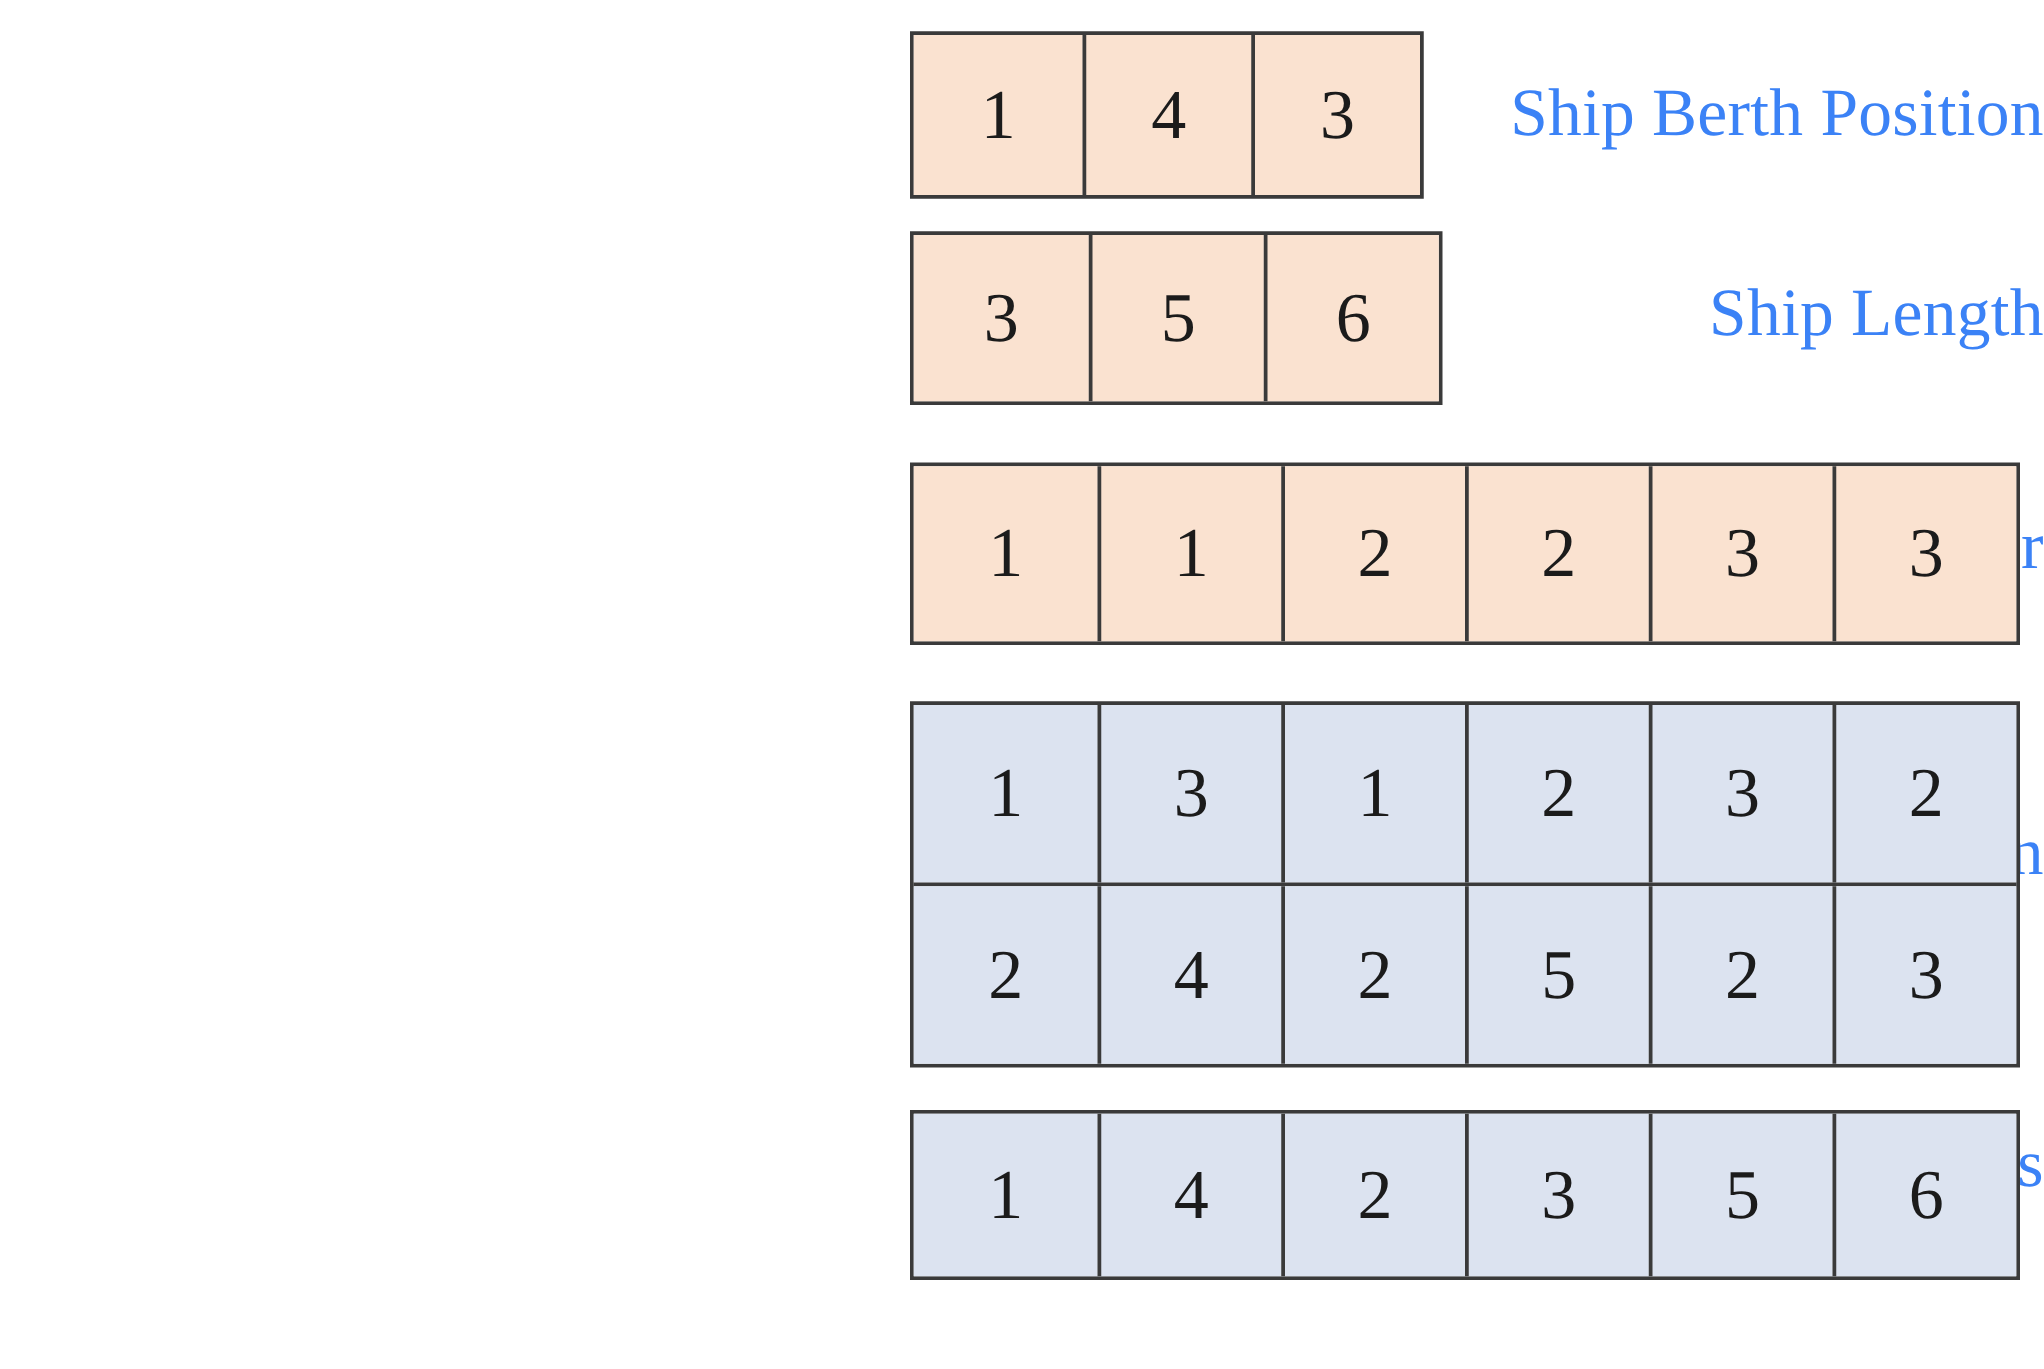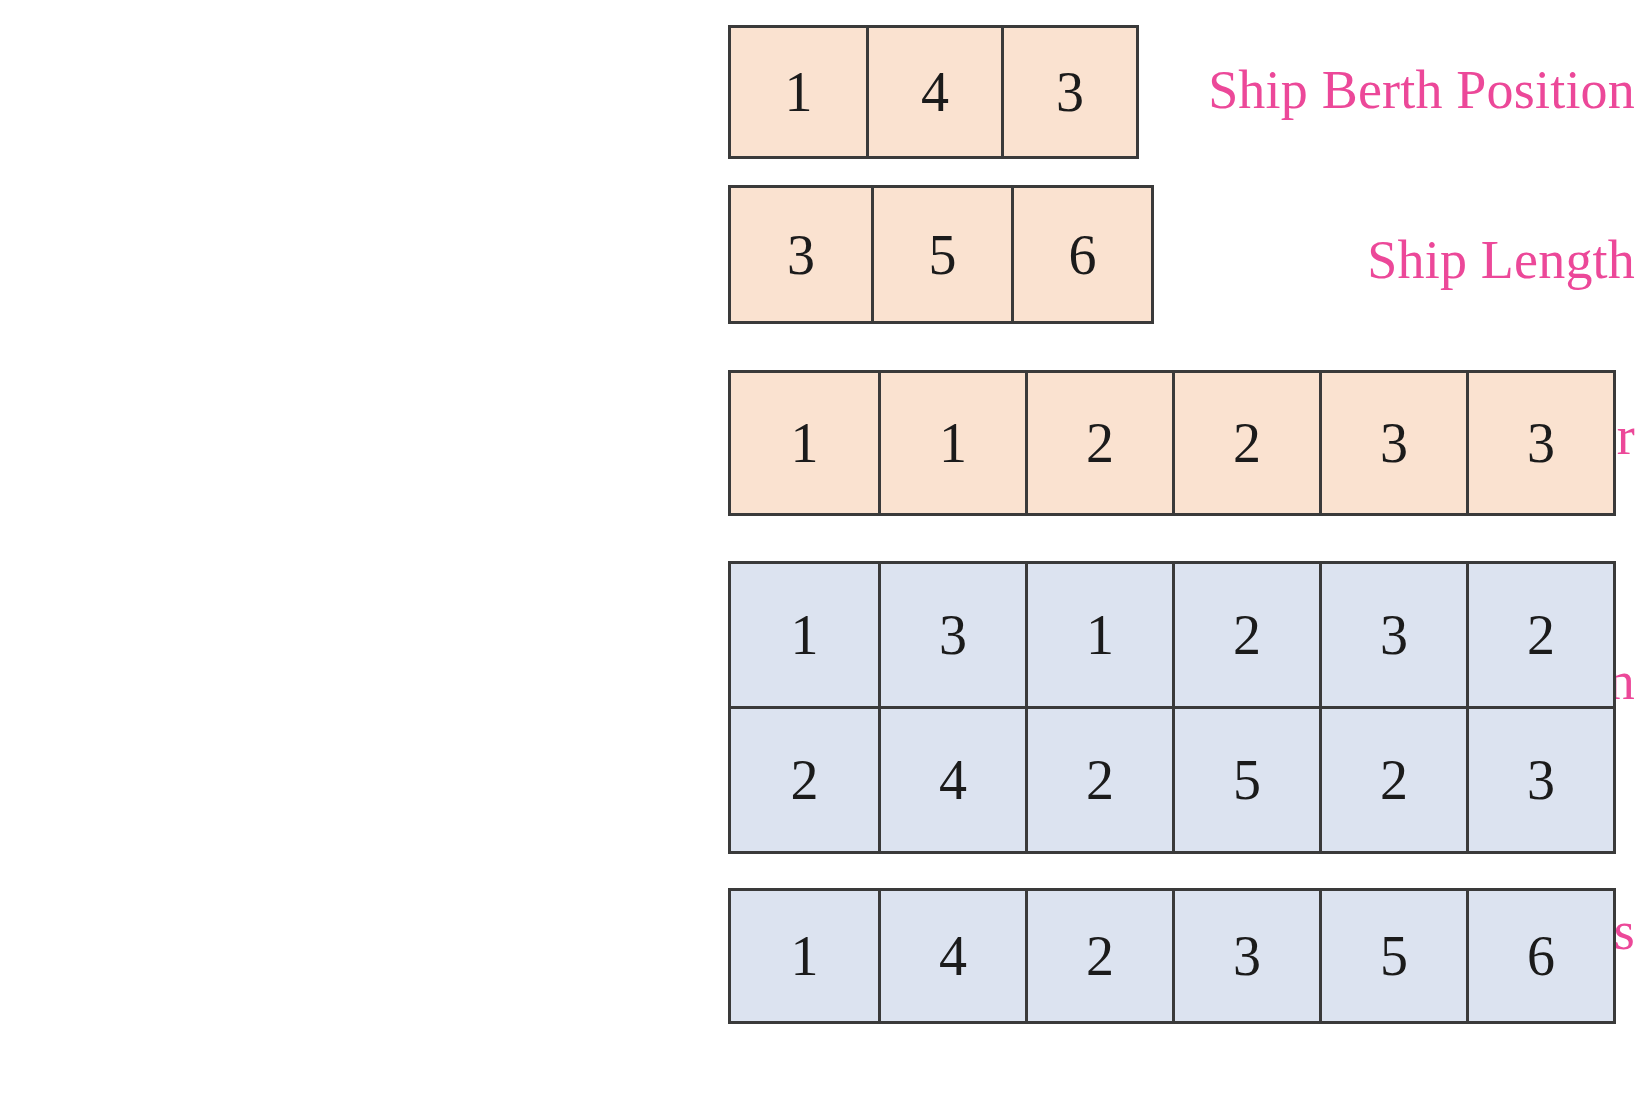--- a/index.html
+++ b/index.html
@@ -20,21 +20,21 @@
     width: 1635px;
     height: 1095px;
   }
 
   .row-label {
     position: absolute;
     right: 0;
     text-align: right;
     font-size: 54px;
     line-height: 1.05;
-    color: #ec4899;
+    color: #3b82f6;
     white-space: nowrap;
     letter-spacing: 0.2px;
   }
 
   .grid {
     position: absolute;
     display: flex;
     flex-direction: column;
     border: 3px solid #3a3a3a;
     box-sizing: border-box;
@@ -66,21 +66,21 @@
 
   .peach .cell { background: #fae2d0; }
   .blue  .cell { background: #dce3f0; }
 
   
   #label-berth      { top: 62px;  width: 640px; }
   #grid-berth       { left: 728px; top: 25px; }
   #grid-berth .cell { width: 135px; height: 128px; }
 
   
-  #label-length      { top: 232px; width: 640px; }
+  #label-length      { top: 222px; width: 640px; }
   #grid-length       { left: 728px; top: 185px; }
   #grid-length .cell { width: 140px; height: 133px; }
 
   
   #label-number      { top: 408px; width: 640px; }
   #grid-number       { left: 728px; top: 370px; }
   #grid-number .cell { width: 147px; height: 140px; }
 
   
   #label-tugboat      { top: 653px; width: 640px; }

